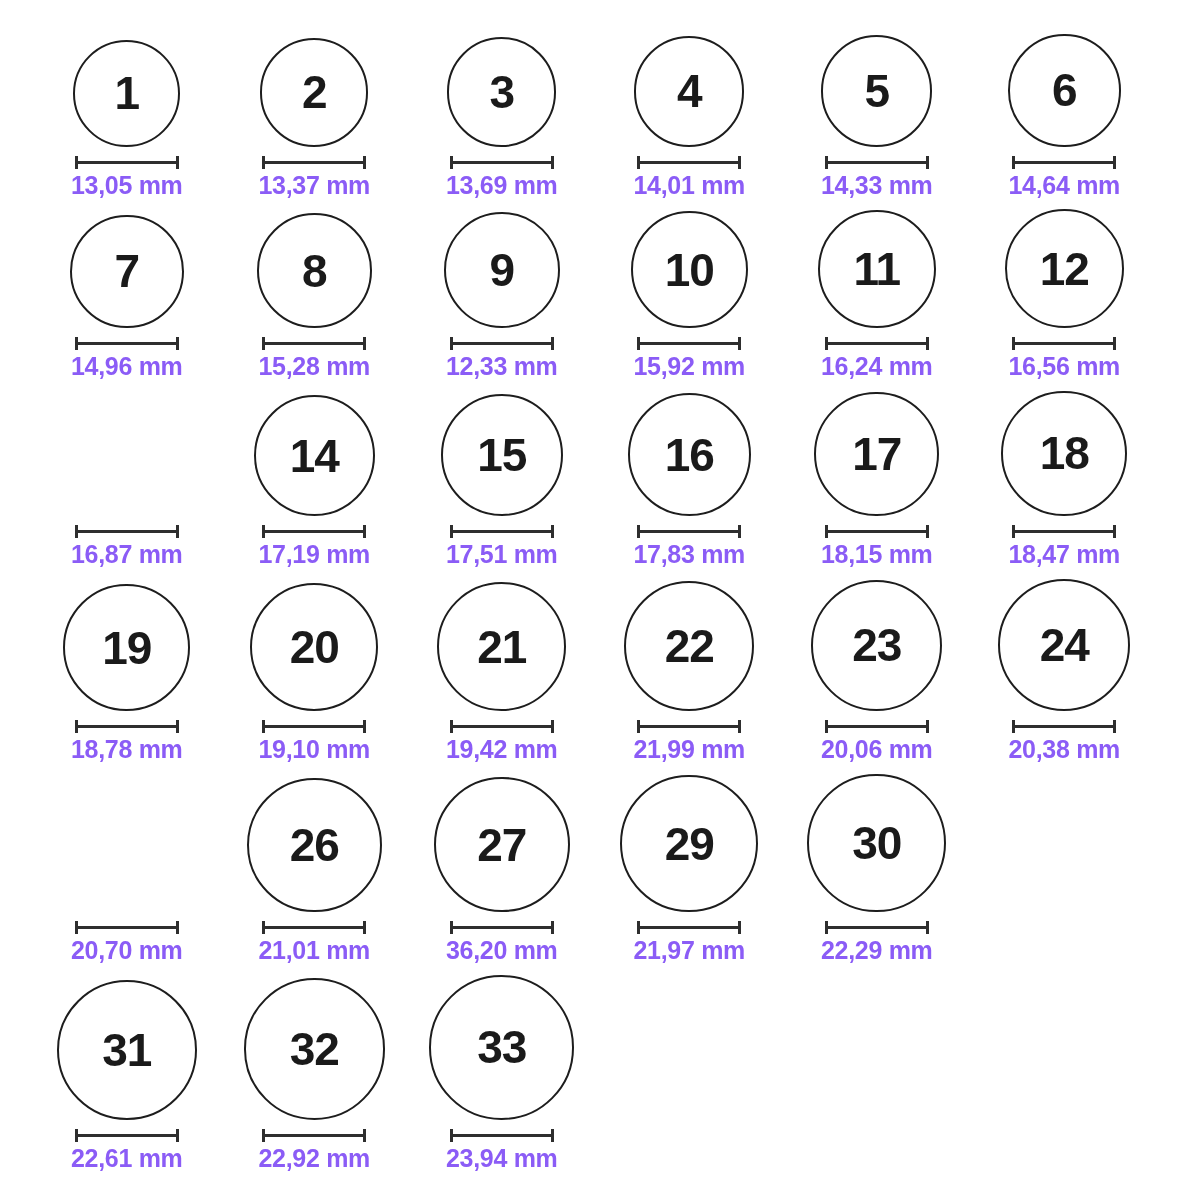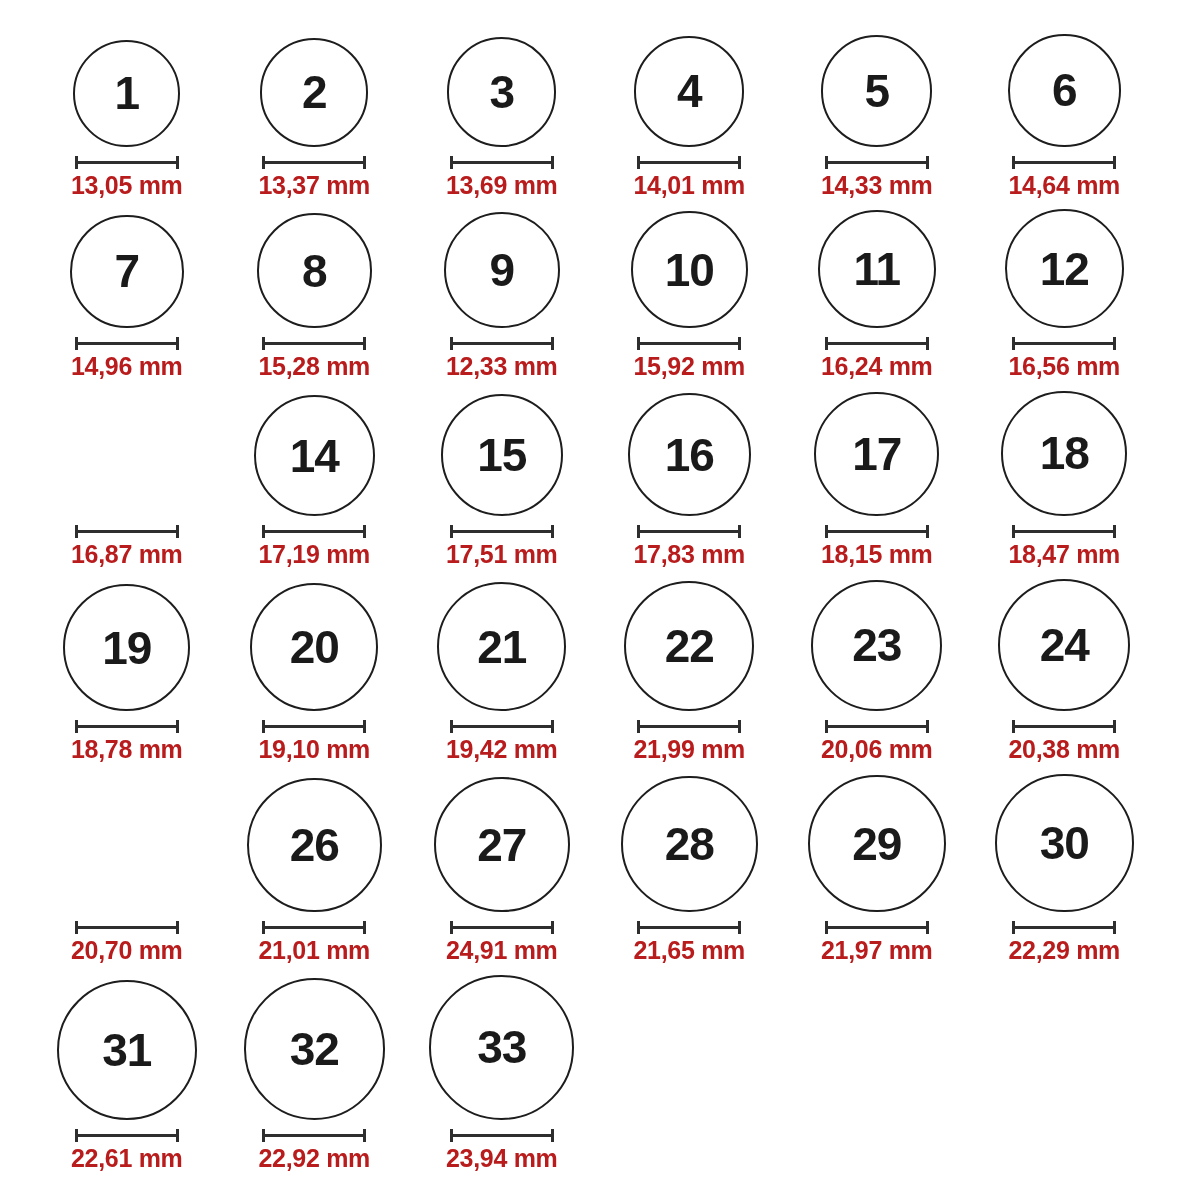--- a/index.html
+++ b/index.html
@@ -50,21 +50,21 @@
     margin-top: 9px;
     border-left: 3px solid #2e2e2e;
     border-right: 3px solid #2e2e2e;
     background: linear-gradient(#2e2e2e, #2e2e2e) center / 100% 3px no-repeat;
     box-sizing: border-box;
   }
   .label {
     margin-top: 3px;
     font-size: 25px;
     font-weight: 700;
-    color: #b91c1c;
+    color: #8b5cf6;
     letter-spacing: -0.3px;
     line-height: 1.1;
     white-space: nowrap;
   }
 </style>
 </head>
 <body>
 
 <div id="chart">
     <div class="row">
@@ -272,30 +272,23 @@
     </div>
     <div class="dimline"></div>
     <div class="label">21,01 mm</div>
   </div>
 
   <div class="cell">
     <div class="circle" style="width: 135.6px; height: 135.6px;">
       <span class="num">27</span>
     </div>
     <div class="dimline"></div>
-    <div class="label">24,91 mm</div>
-  </div>
-
-  <div class="cell">
-    <div class="circle" style="width: 136.7px; height: 136.7px;">
-      <span class="num">28</span>
-    </div>
-    <div class="dimline"></div>
-    <div class="label">21,65 mm</div>
-  </div>
+    <div class="label">36,20 mm</div>
+  </div>
+
 
   <div class="cell">
     <div class="circle" style="width: 137.8px; height: 137.8px;">
       <span class="num">29</span>
     </div>
     <div class="dimline"></div>
     <div class="label">21,97 mm</div>
   </div>
 
   <div class="cell">

